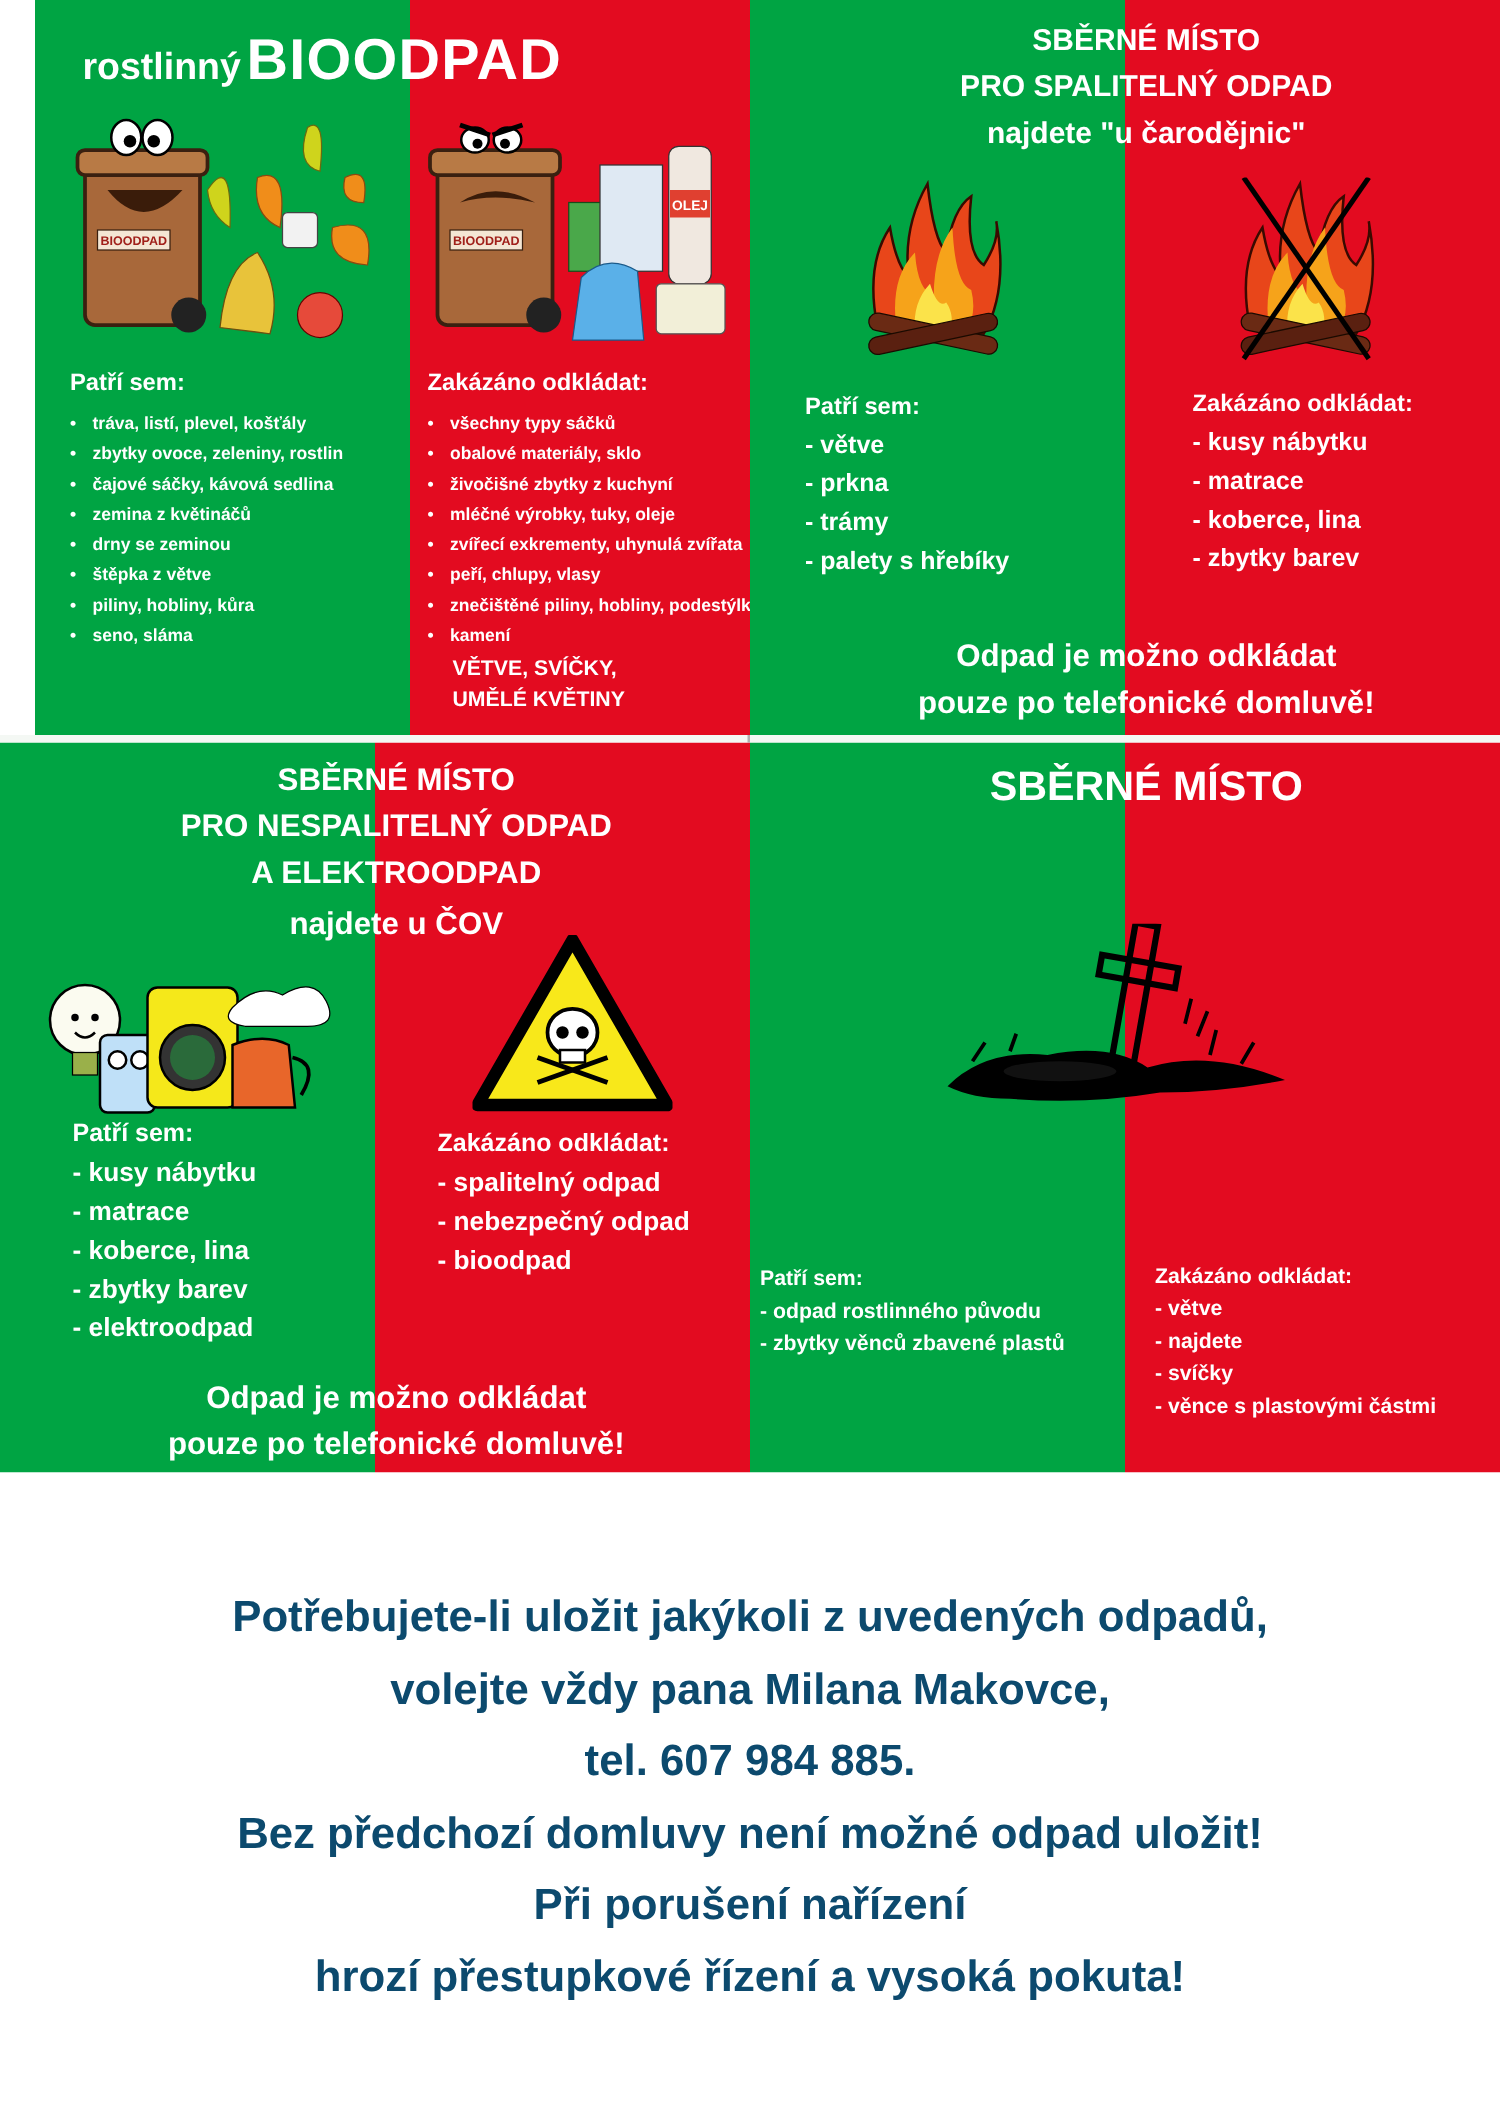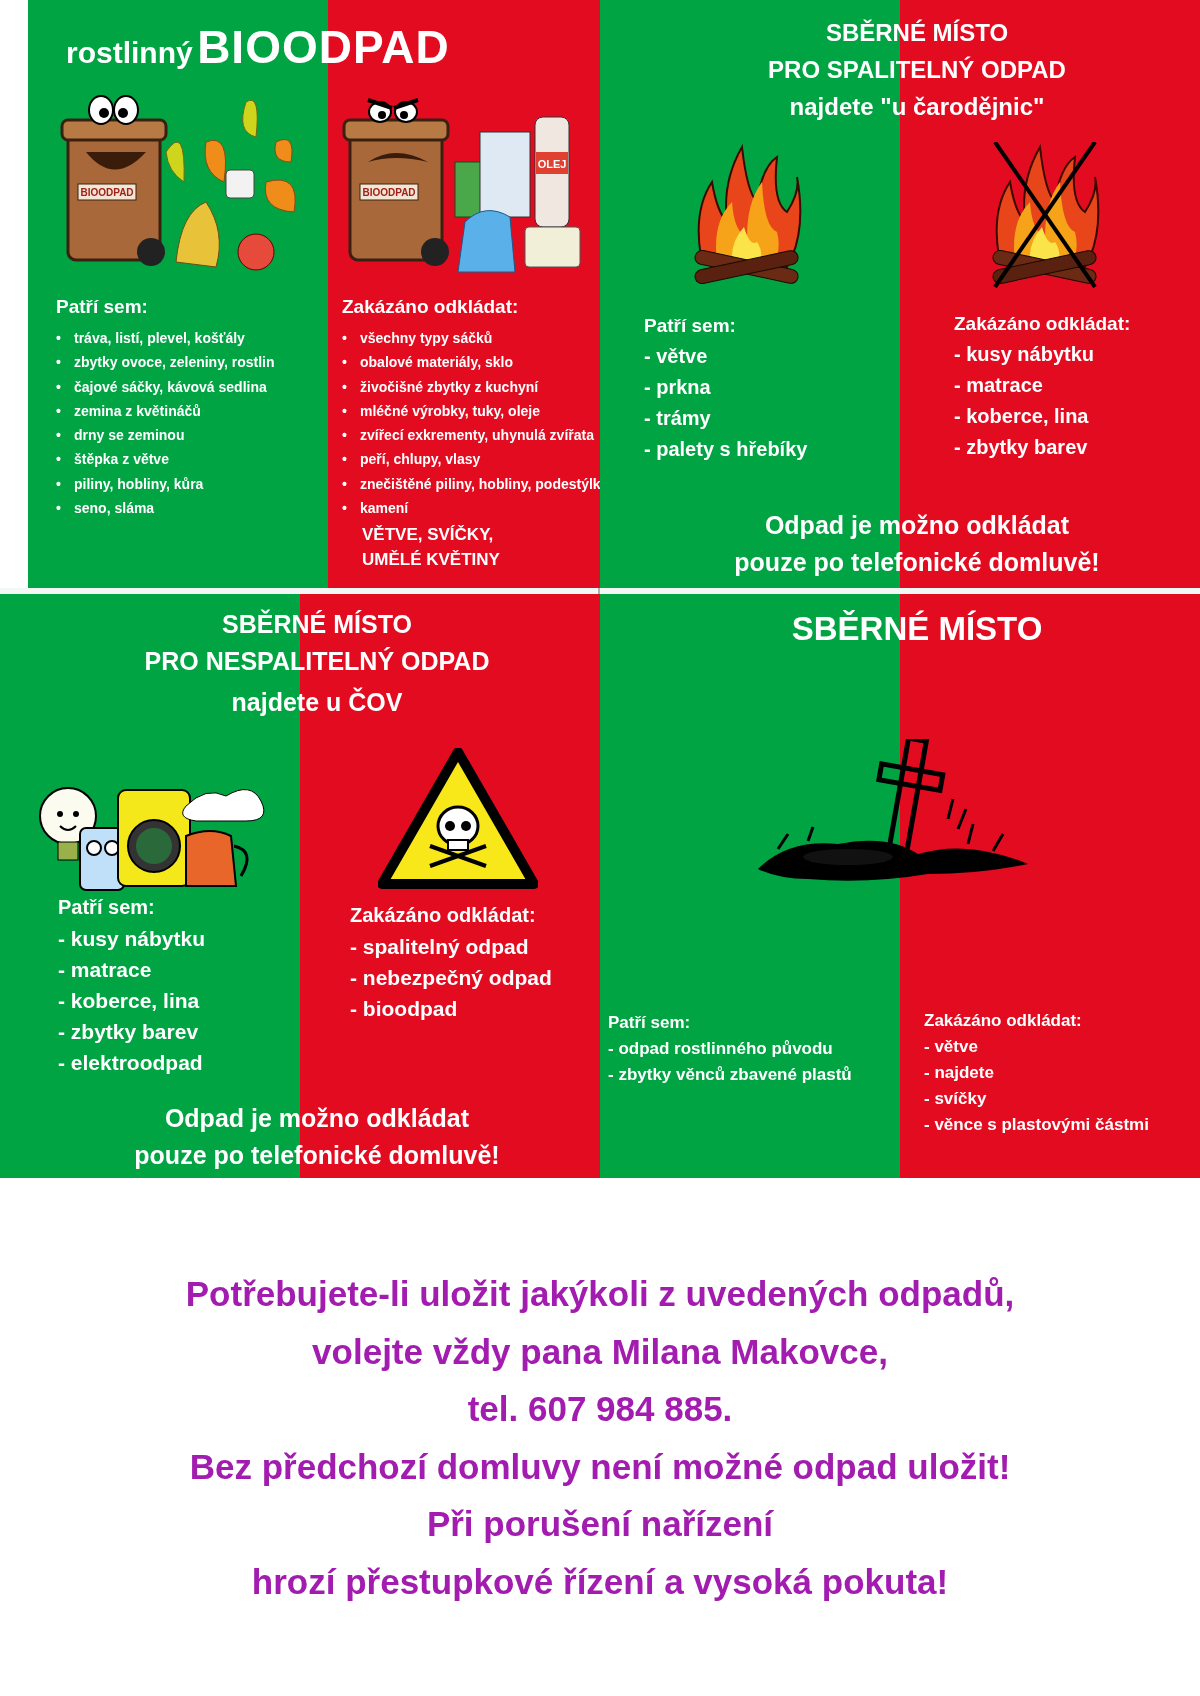--- a/index.html
+++ b/index.html
@@ -185,20 +185,21 @@
   <div class="divider-h"></div>
   <div class="divider-v"></div>
 
   <section class="panel p-bl">
     <div class="half left green"></div>
     <div class="half right red"></div>
 
     <div class="txt center" style="left:0;width:600px;top:12px;font-size:25px;line-height:37px">
       <div>SBĚRNÉ MÍSTO</div>
       <div>PRO NESPALITELNÝ ODPAD</div>
+      <div>A ELEKTROODPAD</div>
       <div style="margin-top:4px">najdete u ČOV</div>
     </div>
 
     <svg class="icon-box" style="left:36px;top:182px" width="236" height="116" viewBox="0 0 236 116">
       <circle cx="32" cy="40" r="28" fill="#fbfbf0" stroke="#000" stroke-width="2"></circle>
       <rect x="22" y="66" width="20" height="18" fill="#9ab04a" stroke="#000"></rect>
       <circle cx="24" cy="38" r="3"></circle>
         <circle cx="40" cy="38" r="3"></circle>
       <path d="M24 50 Q32 58 40 50" stroke="#000" fill="none" stroke-width="2"></path>
       <rect x="44" y="52" width="44" height="62" rx="6" fill="#bfe0f8" stroke="#000" stroke-width="2"></rect>
@@ -279,20 +280,20 @@
       <ul class="dash-list">
         <li>- větve</li>
         <li>- najdete</li>
         <li>- svíčky</li>
         <li>- věnce s plastovými částmi</li>
       </ul>
     </div>
   </section>
 </div>
 
-<div style="position:absolute;left:0;top:1265px;width:1200px;text-align:center;color:#a21caf;font-weight:bold;font-size:35px;line-height:57.5px;">
+<div style="position:absolute;left:0;top:1265px;width:1200px;text-align:center;color:#0c4a6e;font-weight:bold;font-size:35px;line-height:57.5px;">
   <div>Potřebujete-li uložit jakýkoli z uvedených odpadů,</div>
   <div>volejte vždy pana Milana Makovce,</div>
   <div>tel. 607 984 885.</div>
   <div>Bez předchozí domluvy není možné odpad uložit!</div>
   <div>Při porušení nařízení</div>
   <div>hrozí přestupkové řízení a vysoká pokuta!</div>
 </div>
 
 </body></html>

